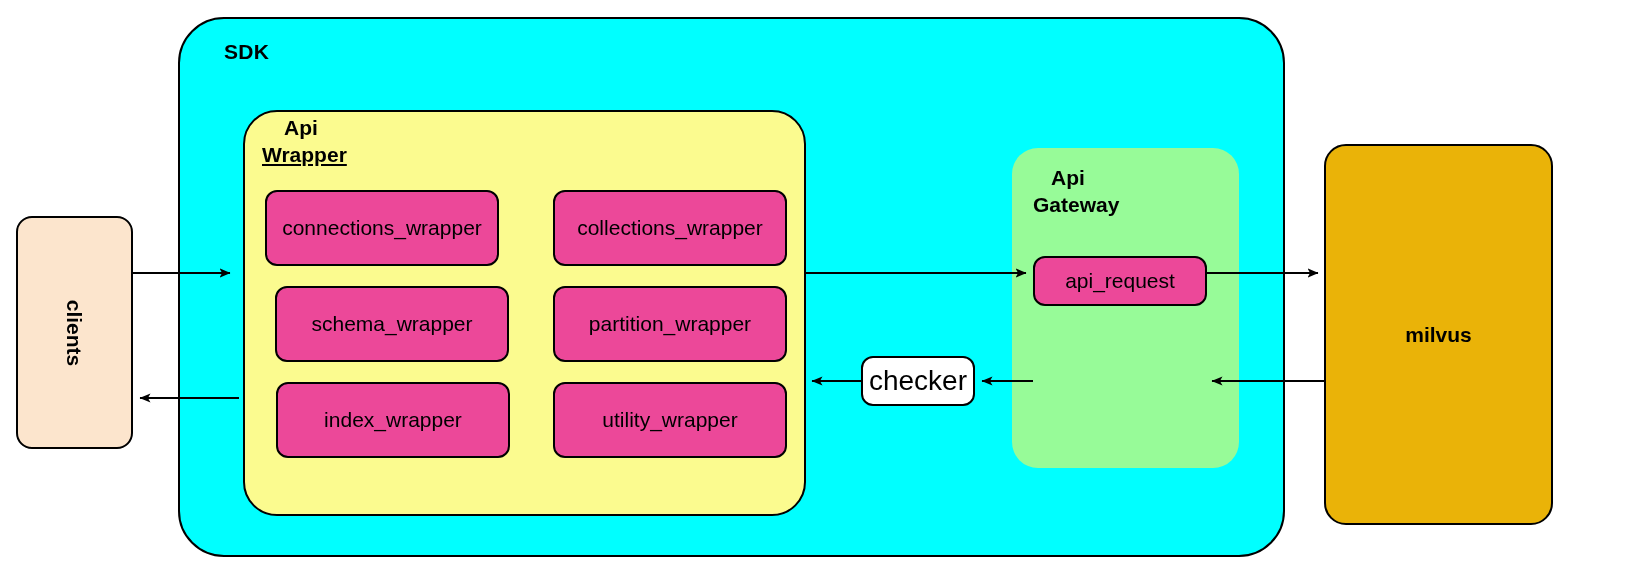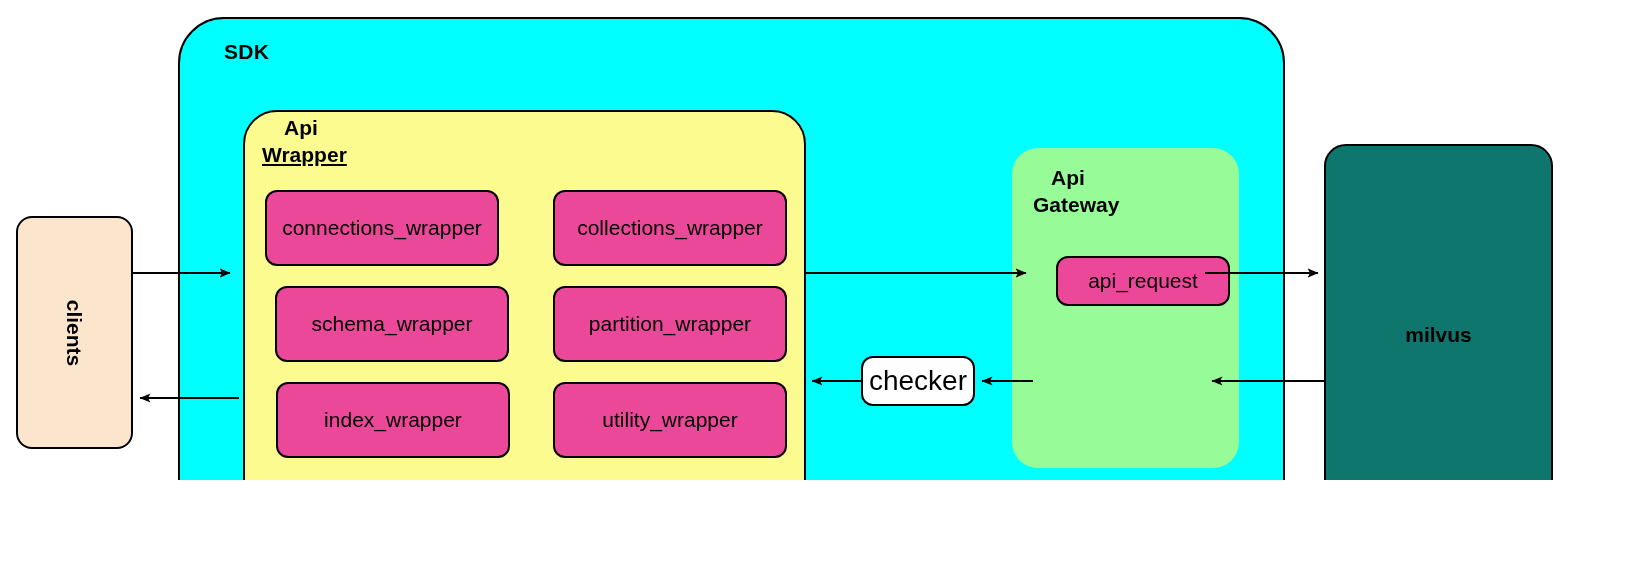--- a/index.html
+++ b/index.html
@@ -7,21 +7,21 @@
     margin: 0;
     padding: 0;
     background: #ffffff;
   }
   body {
     font-family: "Liberation Sans", sans-serif;
   }
   #canvas {
     position: relative;
     width: 1634px;
-    height: 480px;
+    height: 574px;
     background: #ffffff;
     overflow: hidden;
   }
   .node {
     position: absolute;
     box-sizing: border-box;
   }
   
   .sdk-box {
     left: 178px;
@@ -92,21 +92,21 @@
     border: 2px solid #000000;
     border-radius: 12px;
     display: flex;
     align-items: center;
     justify-content: center;
     font-size: 21px;
     color: #000000;
     text-align: center;
   }
   .wrapper-cell { width: 234px; height: 76px; }
-  .gateway-cell { width: 174px; height: 50px; margin-left: 23px; }
+  .gateway-cell { width: 174px; height: 50px; }
 
   .clients-box {
     left: 16px;
     top: 216px;
     width: 117px;
     height: 233px;
     background: #fce5cd;
     border: 2px solid #000000;
     border-radius: 16px;
   }
@@ -126,21 +126,21 @@
   .clients-label span {
     display: inline-block;
     transform: rotate(90deg);
     white-space: nowrap;
   }
   .milvus-box {
     left: 1324px;
     top: 144px;
     width: 229px;
     height: 381px;
-    background: #0f766e;
+    background: #eab308;
     border: 2px solid #000000;
     border-radius: 22px;
     display: flex;
     align-items: center;
     justify-content: center;
     font-size: 21px;
     font-weight: bold;
     color: #000000;
   }
   .checker-box {

